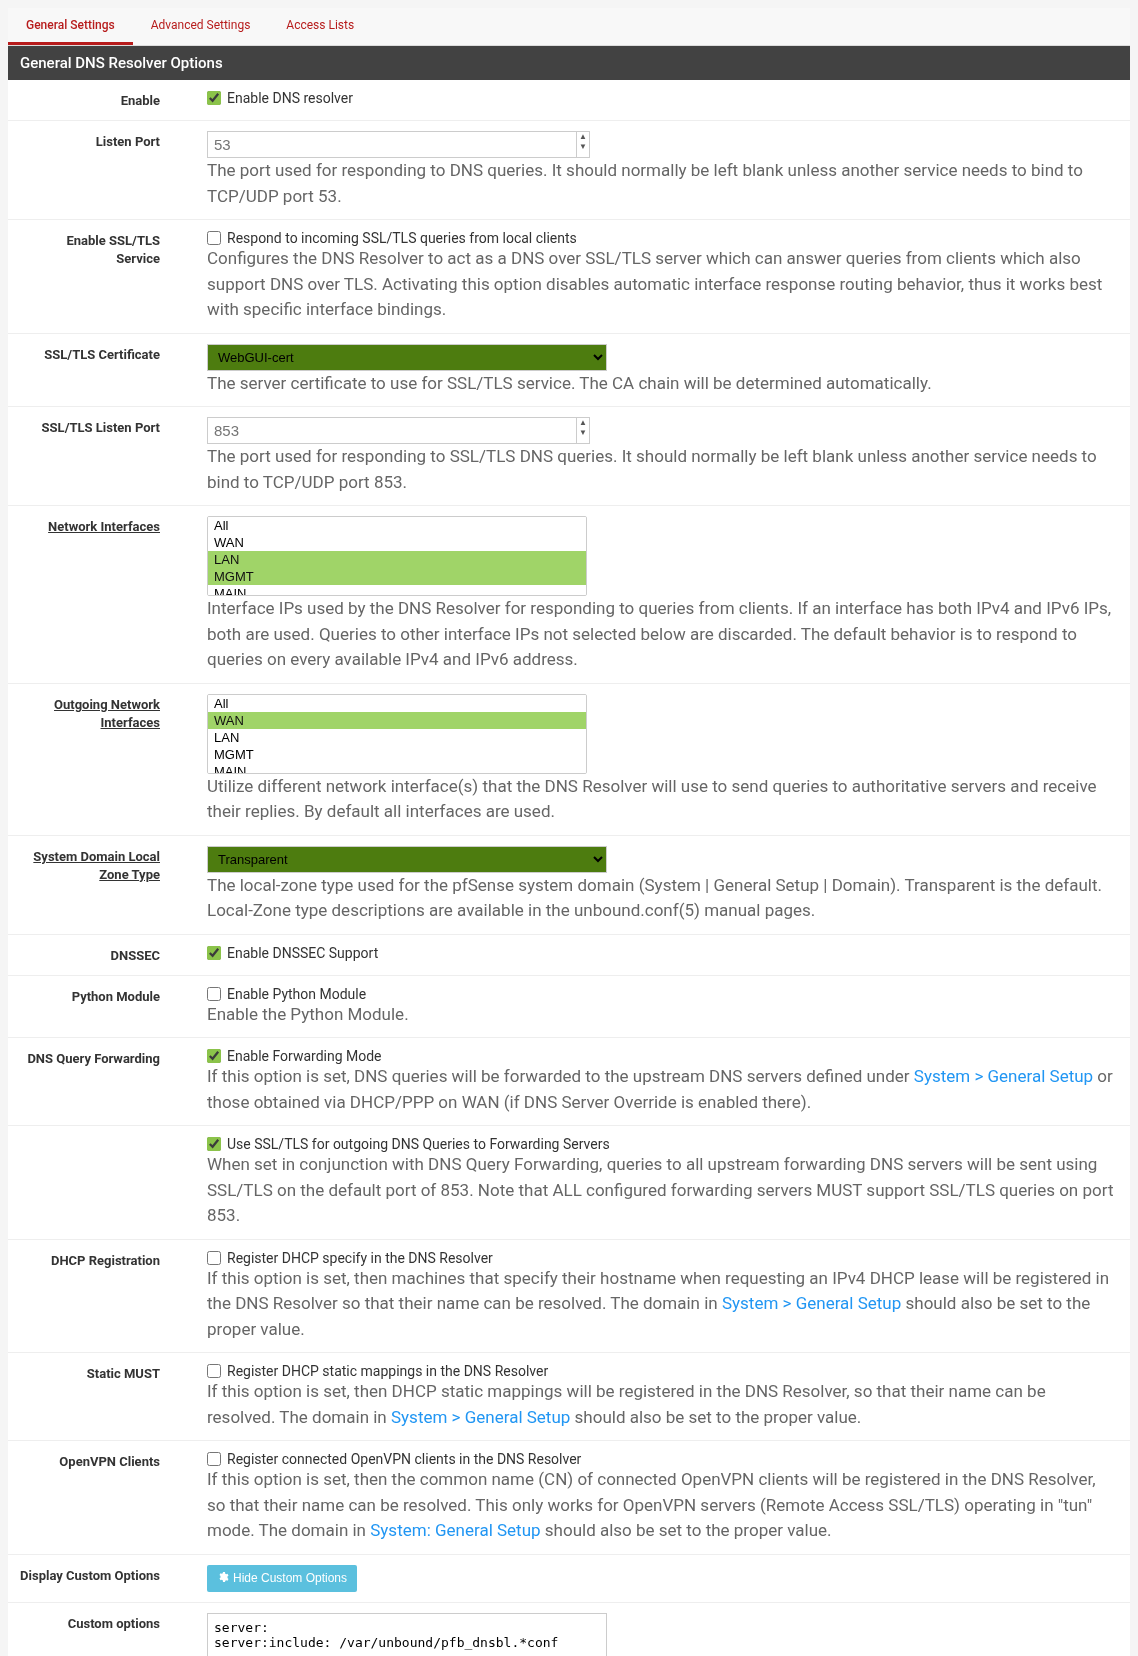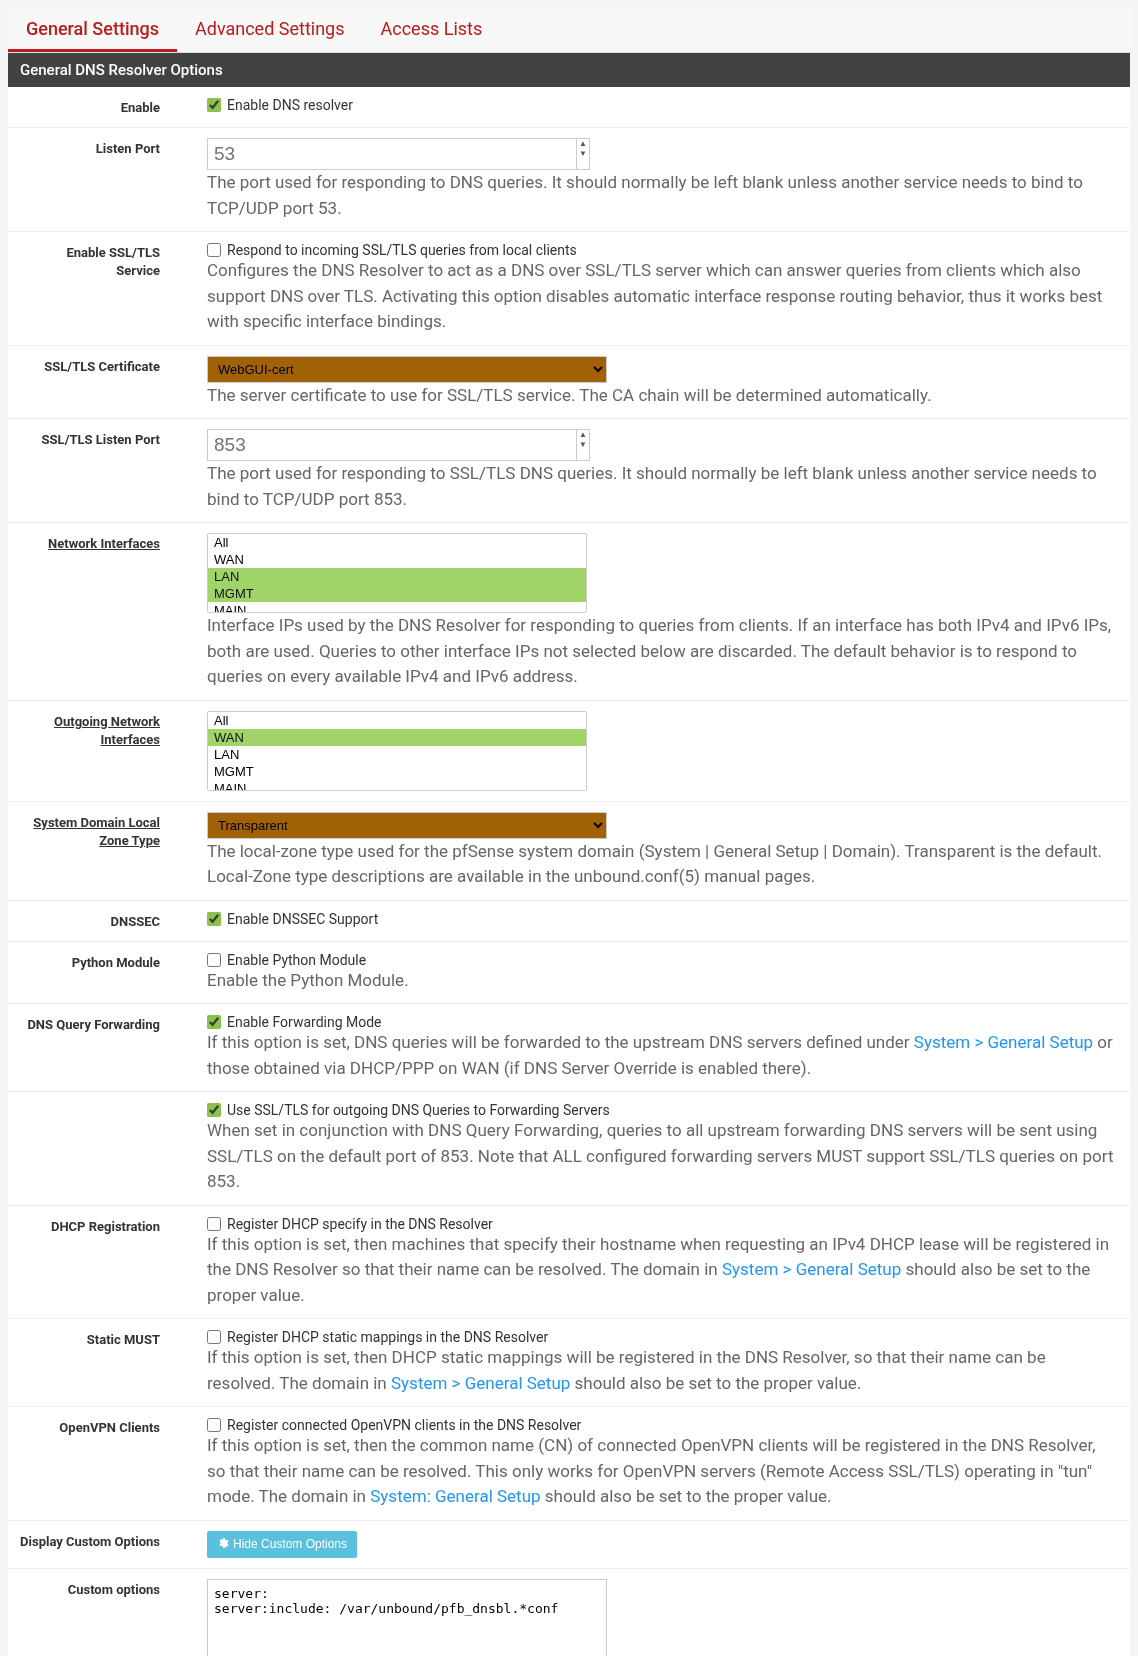--- a/index.html
+++ b/index.html
@@ -1,31 +1,31 @@
 <!DOCTYPE html>
 <html><head>
 <meta charset="utf-8">
 <style>
 * { box-sizing: border-box; margin: 0; padding: 0; }
 body { font-family: -apple-system, BlinkMacSystemFont, "Segoe UI", Roboto, "Helvetica Neue", Arial, sans-serif; font-size: 14px; color: #333; background: #f5f5f5; padding: 8px; }
 .container { background: #fff; width: 100%; }
 .tabs { display: flex; border-bottom: 1px solid #ddd; background: #f8f8f8; }
-.tab { padding: 10px 18px; color: #b71c1c; cursor: pointer; font-size: 18px; }
+.tab { padding: 10px 18px; color: #b71c1c; cursor: pointer; font-size: 12px; }
 .tab.active { border-bottom: 3px solid #b71c1c; font-weight: 500; }
 .panel-header { background: #424242; color: #fff; padding: 8px 12px; font-size: 15px; font-weight: 500; }
 .form-row { display: flex; padding: 10px 12px; border-bottom: 1px solid #eee; align-items: flex-start; }
 .form-label { width: 155px; text-align: right; padding-right: 15px; font-weight: 700; color: #333; font-size: 13px; flex-shrink: 0; line-height: 1.4; padding-top: 2px; }
 .form-label.underline { text-decoration: underline; }
 .form-content { flex: 1; padding-left: 32px; }
 .checkbox-wrap { display: flex; align-items: center; gap: 6px; }
 .checkbox-wrap input[type=checkbox] { width: 14px; height: 14px; accent-color: #8bc34a; }
 .help-text { color: #666; font-size: 17px; margin-top: 0; line-height: 1.5; }
 .help-text a { color: #2196f3; text-decoration: none; }
-input[type=number], input[type=text] { border: 1px solid #ccc; padding: 4px 6px; font-size: 19px; width: 380px; }
-select.single { border: 1px solid #ccc; background: #a16207; padding: 4px 6px; font-size: 13px; width: 400px; }
+input[type=number], input[type=text] { border: 1px solid #ccc; padding: 4px 6px; font-size: 15px; width: 380px; }
+select.single { border: 1px solid #ccc; background: #4d7c0f; padding: 4px 6px; font-size: 13px; width: 400px; }
 select.multi { border: 1px solid #ccc; font-size: 13px; width: 380px; height: 80px; }
 select.multi option { padding: 1px 6px; }
 select.multi option:checked { background: #a0d468 linear-gradient(0deg, #a0d468 0%, #a0d468 100%); }
 textarea { border: 1px solid #ccc; padding: 6px; font-size: 13px; font-family: Menlo, Monaco, Consolas, monospace; width: 400px; height: 115px; resize: both; }
 .btn-info { background: #5bc0de; color: #fff; border: none; padding: 6px 10px; font-size: 12px; cursor: pointer; display: inline-flex; align-items: center; gap: 4px; border-radius: 2px; }
 .btn-primary { background: #1976d2; color: #fff; border: none; padding: 7px 14px; font-size: 13px; cursor: pointer; display: inline-flex; align-items: center; gap: 5px; border-radius: 2px; }
 .icon { display: inline-block; }
 .footer-row { padding: 12px 12px 12px 182px; }
 .spinner-wrap { display: inline-flex; align-items: stretch; }
 .spinner-wrap input { width: 370px; }
@@ -120,20 +120,21 @@
   <div class="form-row">
     <div class="form-label underline">Outgoing Network Interfaces</div>
     <div class="form-content">
       <select class="multi" multiple="">
         <option>All</option>
         <option selected="">WAN</option>
         <option>LAN</option>
         <option>MGMT</option>
         <option>MAIN</option>
       </select>
+      <div class="help-text">Utilize different network interface(s) that the DNS Resolver will use to send queries to authoritative servers and receive their replies. By default all interfaces are used.</div>
     </div>
   </div>
 
   <div class="form-row">
     <div class="form-label underline">System Domain Local Zone Type</div>
     <div class="form-content">
       <select class="single">
         <option>Transparent</option>
       </select>
       <div class="help-text">The local-zone type used for the pfSense system domain (System | General Setup | Domain). Transparent is the default. Local-Zone type descriptions are available in the unbound.conf(5) manual pages.</div>

